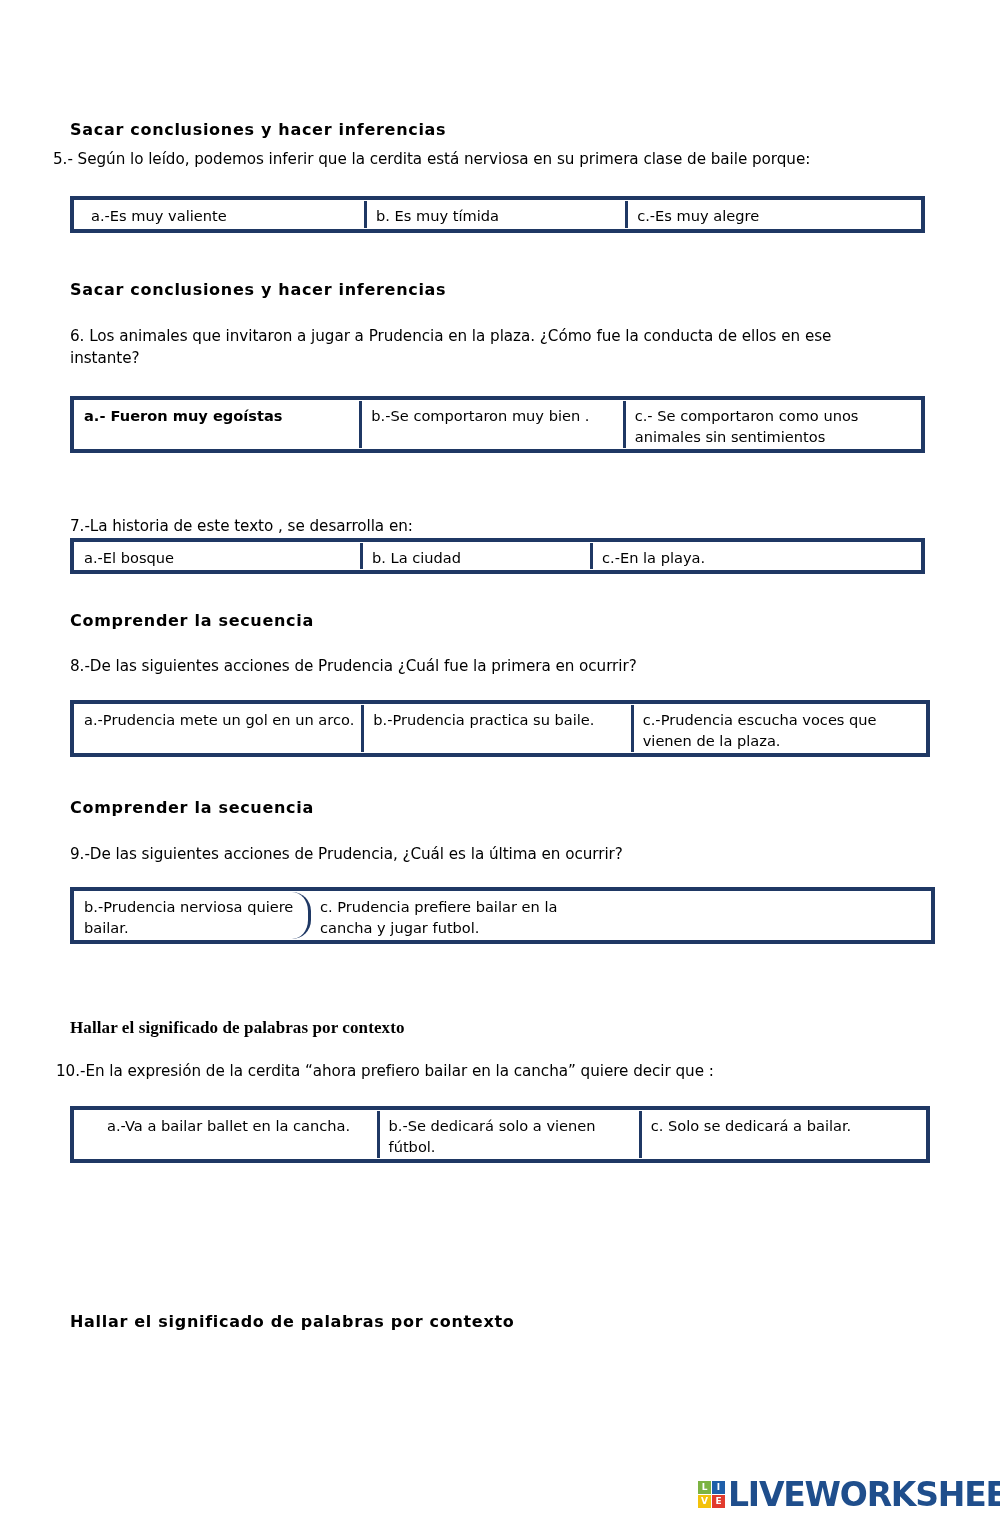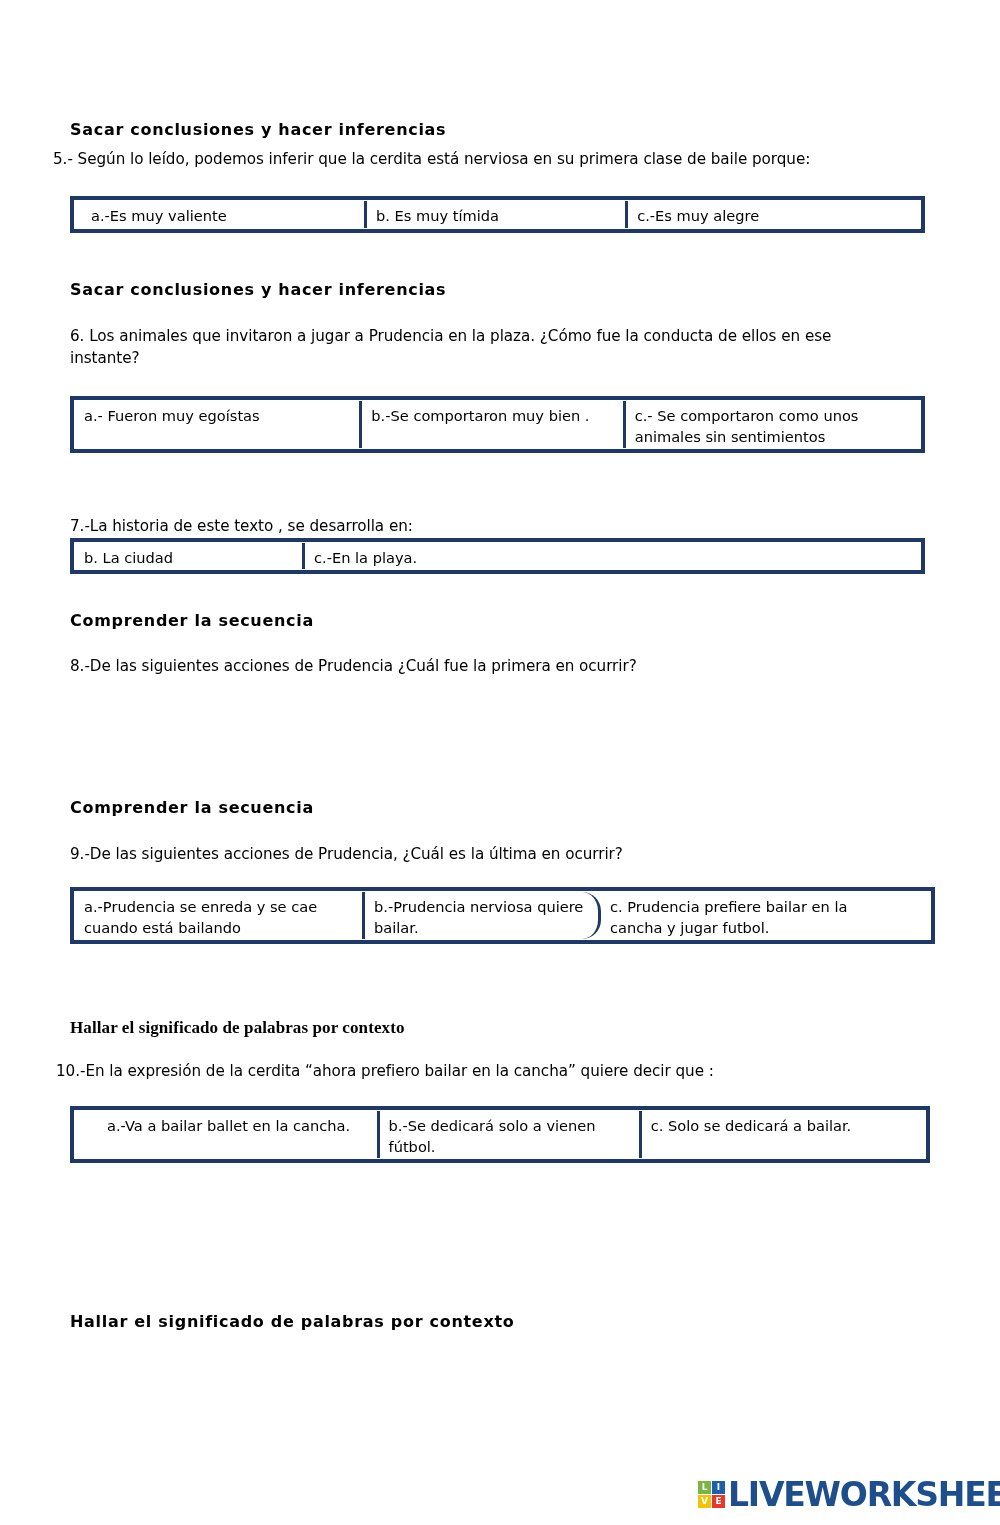--- a/index.html
+++ b/index.html
@@ -122,38 +122,43 @@
   <div class="qtext" style="left:53px; top:148px; width:860px;">5.- Según lo leído, podemos inferir  que la cerdita está nerviosa en su primera clase de  baile porque:</div>
   <div class="answers" style="left:70px; top:196px; width:855px; height:37px;padding-left:8px;">
     <div class="cell" style="width:288px;">a.-Es muy valiente</div>
     <div class="cell" style="width:264px;">b. Es muy tímida</div>
     <div class="cell" style="width:295px;">c.-Es muy alegre</div>
   </div>
 
   <div class="heading-comic" style="left:70px; top:281px;">Sacar conclusiones y hacer inferencias</div>
   <div class="qtext" style="left:70px; top:325px; width:830px;">6. Los animales que invitaron a jugar a Prudencia en la plaza. ¿Cómo fue la conducta de ellos en ese instante?</div>
   <div class="answers" style="left:70px; top:396px; width:855px; height:57px;">
-    <div class="cell" style="width:288px;">a.- Fueron muy egoístas</div>
+    <div class="cell" style="width:288px;font-weight:bold;">a.- Fueron muy egoístas</div>
     <div class="cell" style="width:264px;">b.-Se comportaron muy bien .</div>
     <div class="cell" style="width:295px;">c.- Se comportaron como unos animales sin sentimientos</div>
   </div>
 
   <div class="qtext" style="left:70px; top:515px; width:860px;">7.-La historia  de este texto , se desarrolla en:</div>
   <div class="answers" style="left:70px; top:538px; width:855px; height:36px;">
+    <div class="cell" style="width:288px;">a.-El bosque</div>
     <div class="cell" style="width:230px;">b. La ciudad</div>
     <div class="cell" style="width:295px;">c.-En la playa.</div>
   </div>
 
   <div class="heading-comic" style="left:70px; top:612px;">Comprender la secuencia</div>
   <div class="qtext" style="left:70px; top:655px; width:860px;">8.-De las siguientes acciones de Prudencia ¿Cuál fue la primera en ocurrir?</div>
+  <div class="answers" style="left:70px; top:700px; width:860px; height:57px;">
+    <div class="cell" style="width:290px;">a.-Prudencia mete un gol en un arco.</div>
+    <div class="cell" style="width:270px;">b.-Prudencia practica su baile.</div>
+    <div class="cell" style="width:292px;">c.-Prudencia escucha voces que vienen de la plaza.</div>
+  </div>
 
   <div class="heading-comic" style="left:70px; top:799px;">Comprender la secuencia</div>
   <div class="qtext" style="left:70px; top:843px; width:860px;">9.-De las siguientes acciones de Prudencia, ¿Cuál es la última en ocurrir?</div>
   <div class="answers" style="left:70px; top:887px; width:865px; height:57px;">
-    <div class="cell" style="width:290px;">a.-Prudencia se enreda y se cae cuando está bailando</div>
     <div class="cell" style="width:236px;border-radius:19px;">b.-Prudencia nerviosa quiere bailar.</div>
     <div class="cell" style="width:297px;">c. Prudencia prefiere bailar en la cancha y jugar futbol.</div>
   </div>
 
   <div class="heading-serif" style="left:70px; top:1018px;">Hallar el significado de palabras por contexto</div>
   <div class="qtext" style="left:56px; top:1060px; width:860px;">10.-En la expresión de la cerdita “ahora prefiero bailar en la cancha” quiere decir que :</div>
   <div class="answers" style="left:70px; top:1106px; width:860px; height:57px;padding-left:24px;">
     <div class="cell" style="width:290px;">a.-Va a bailar ballet en la cancha.</div>
     <div class="cell" style="width:270px;">b.-Se dedicará solo a vienen fútbol.</div>
     <div class="cell" style="width:292px;">c. Solo se  dedicará a bailar.</div>

